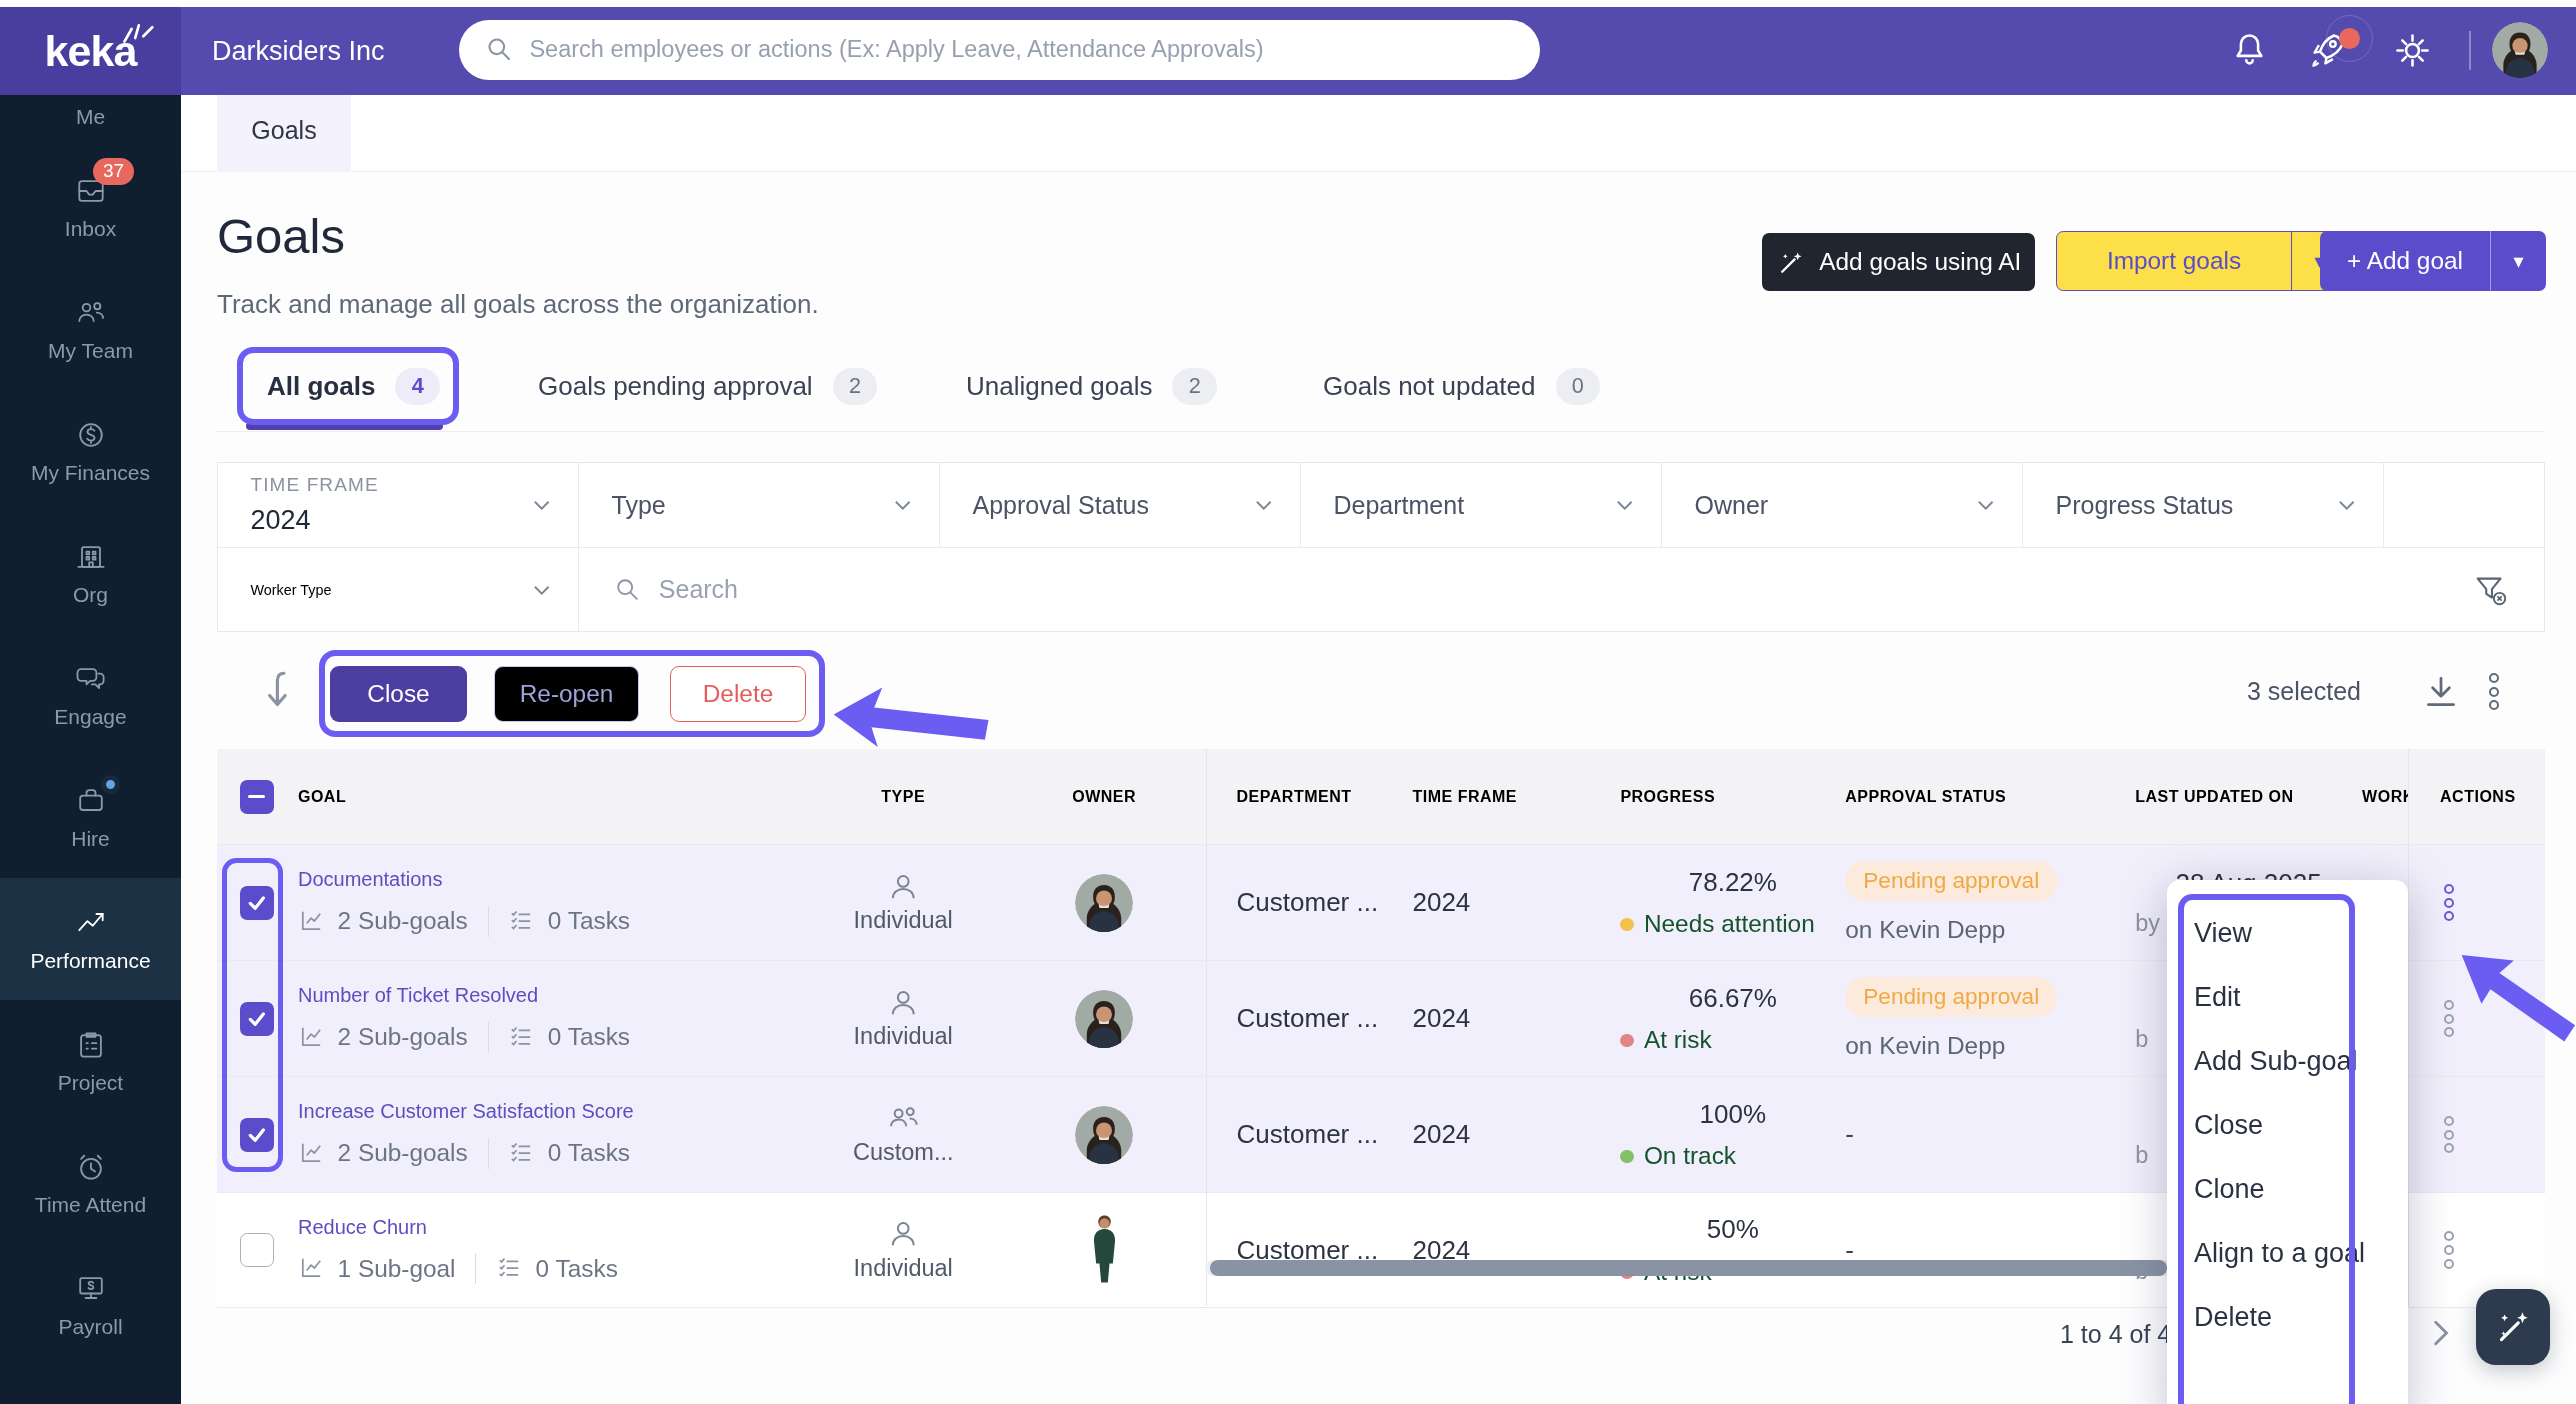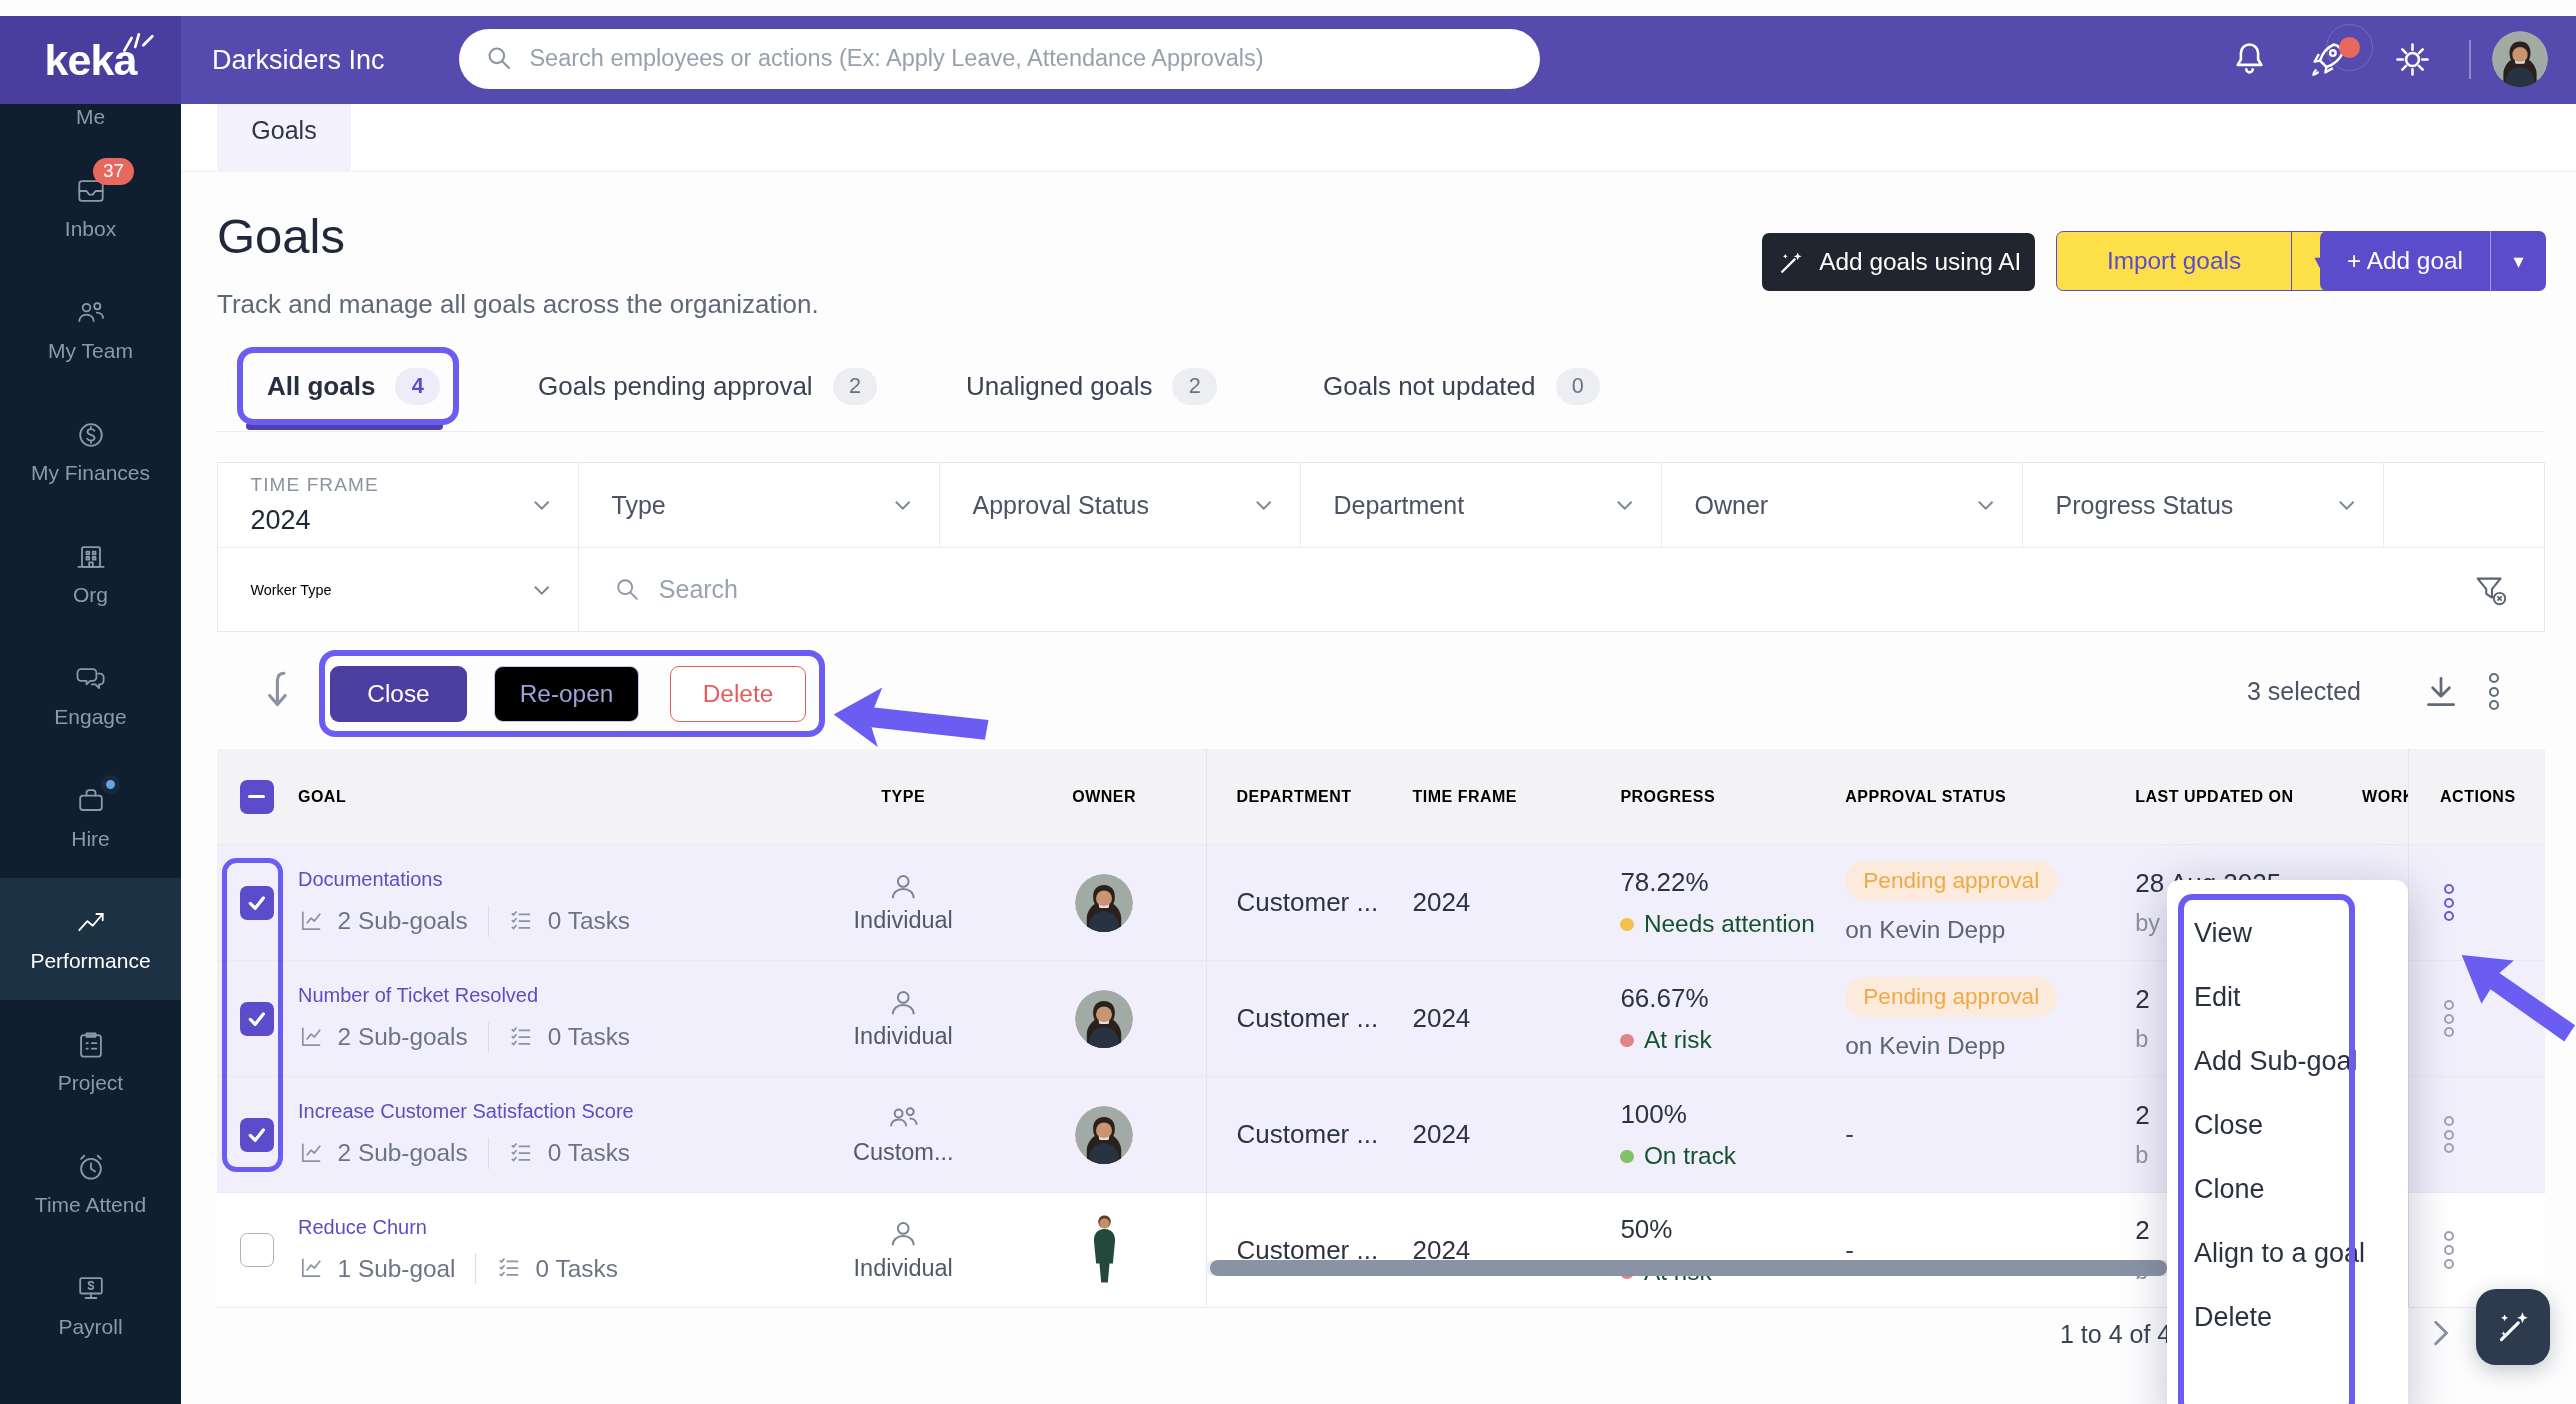--- a/index.html
+++ b/index.html
@@ -1,20 +1,20 @@
 <!DOCTYPE html>
 <html style="font-size:14.4px"><head>
 <meta charset="utf-8">
 <style>
   * { margin:0; padding:0; box-sizing:border-box; }
   body { background:#e8e8ec; font-family:"Liberation Sans", sans-serif; }
   #app { position:relative; width:2576px; height:1404px; overflow:hidden; background:#fdfdfe; }
 
   
-  .topbar { position:absolute; left:0; top:16px; width:2576px; height:88px; background:#554aad; z-index:10; }
+  .topbar { position:absolute; left:0; top:7px; width:2576px; height:88px; background:#554aad; z-index:10; }
   .logoblock { position:absolute; left:0; top:0; width:181px; height:88px; background:#493e9e; display:flex; align-items:center; justify-content:center; }
   .logotext { color:#fff; font-size:43px; font-weight:bold; letter-spacing:-0.9px; position:relative; }
   .logospark { position:absolute; right:-23.5px; top:-14.4px; }
   .company { position:absolute; left:212px; top:0; height:88px; display:flex; align-items:center; color:#fff; font-size:27px; }
   .searchpill { position:absolute; left:459px; top:12.6px; width:1081px; height:60px; background:#fff; border-radius:30px; display:flex; align-items:center; padding-left:23.5px; gap:14.4px; }
   .searchpill input { border:none; outline:none; font-size:23.5px; color:#3a4254; width:948px; font-family:inherit; background:transparent; }
   .searchpill input::placeholder { color:#97a0ae; }
   .topicon { position:absolute; top:21.7px; width:43px; height:43px; cursor:pointer; }
   .topdivider { position:absolute; left:2469px; top:24.4px; width:1.8px; height:39px; background:rgba(255,255,255,.35); }
   .topavatar { position:absolute; left:2492px; top:15.3px; width:56px; height:56px; border-radius:50%; overflow:hidden; }
@@ -98,21 +98,21 @@
   .cell-text { font-size:26px; color:#2c3342; }
   .cb { width:34px; height:34px; border-radius:7.2px; margin-left:22.6px; cursor:pointer; display:flex; align-items:center; justify-content:center; }
   .cb.on { background:#5b4ccc; }
   .cb.off { background:#fff; border:1.8px solid #aab0bd; }
   .cb.ind { background:#5b4ccc; }
   .goalname { font-size:20px; color:#5b4fc0; font-weight:500; cursor:pointer; }
   .meta { display:flex; align-items:center; gap:12.6px; margin-top:14.4px; font-size:24.4px; color:#6d7585; }
   .metadiv { width:0.9px; height:31px; background:#d9dce3; margin:0 7.2px; }
   .typelabel { font-size:23.5px; color:#525a6a; }
   .avatar { width:58px; height:58px; border-radius:50%; overflow:hidden; }
-  .pv { font-size:26px; color:#2b3240; }
+  .pv { font-size:26px; color:#2b3240;text-align:center; }
   .statusrow { display:flex; align-items:center; gap:10px; margin-top:12.6px; }
   .sdot { width:13.5px; height:13.5px; border-radius:50%; }
   .stext { font-size:24.4px; color:#14532d; }
   .pill { display:inline-block; font-size:22.6px; border-radius:902px; padding:7.2px 18px; }
   .apprsub { font-size:24.4px; color:#5c6575; margin-top:14.4px; }
   .upby { font-size:23.5px; color:#8b93a1; margin-top:11.7px; }
   .dash { font-size:26px; color:#3a4254; }
   .vline { position:absolute; top:0; width:0.9px; height:557px; background:#e3e5ea; z-index:3; }
   .rowkebab { color:#9aa3b0; width:18px; }
   .rowkebab.open { color:#6a5ad8; }

